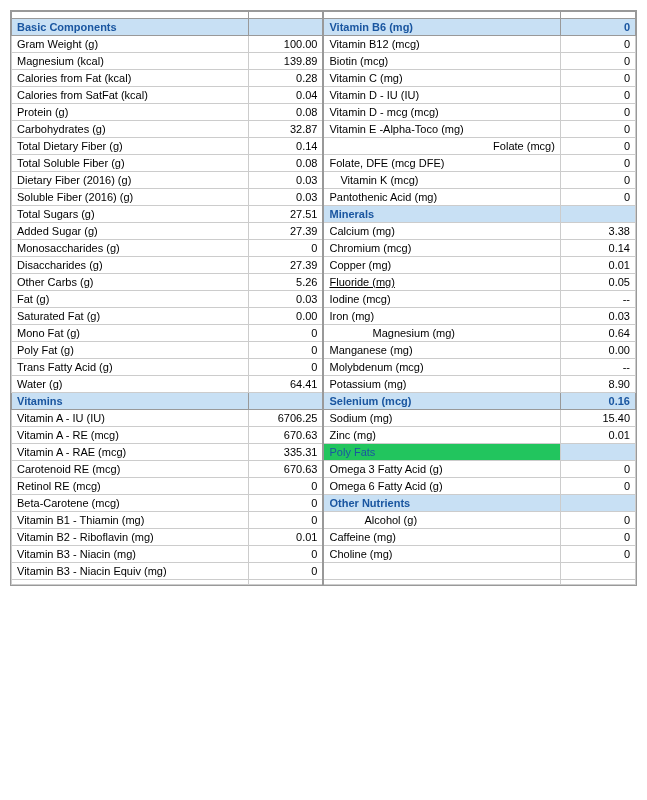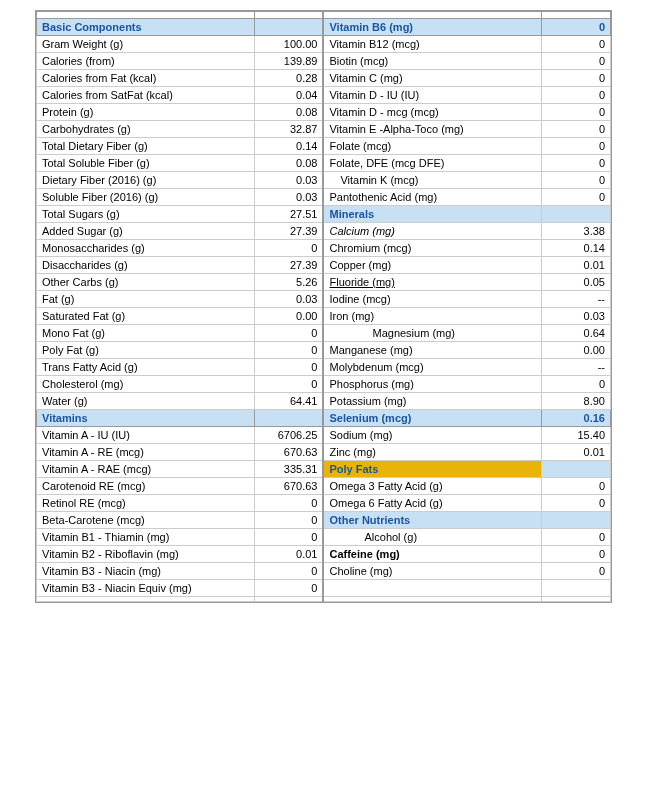--- a/index.html
+++ b/index.html
@@ -7,21 +7,21 @@
       font-family: Arial, sans-serif;
       font-size: 11px;
       background: #fff;
       display: flex;
       justify-content: center;
       align-items: flex-start;
       padding: 10px;
     }
     .table-wrapper {
       border: 1px solid #999;
-      width: 577px;
+      width: 627px;
     }
     table {
       width: 100%;
       border-collapse: collapse;
     }
     thead tr th {
       border: 1px solid #999;
       padding: 3px 5px;
       text-align: center;
       background: #fff;
@@ -68,21 +68,21 @@
           <td class="nutrient-name" style="border-left: 2px solid rgb(153, 153, 153);">Vitamin B6 (mg)</td>
           <td class="nutrient-value">0</td>
         </tr>
         <tr>
           <td class="nutrient-name">Gram Weight (g)</td>
           <td class="nutrient-value">100.00</td>
           <td class="nutrient-name" style="border-left: 2px solid rgb(153, 153, 153);">Vitamin B12 (mcg)</td>
           <td class="nutrient-value">0</td>
         </tr>
         <tr>
-          <td class="nutrient-name">Calories (from)</td>
+          <td class="nutrient-name">Magnesium (kcal)</td>
           <td class="nutrient-value">139.89</td>
           <td class="nutrient-name" style="border-left: 2px solid rgb(153, 153, 153);">Biotin (mcg)</td>
           <td class="nutrient-value">0</td>
         </tr>
         <tr>
           <td class="nutrient-name">Calories from Fat (kcal)</td>
           <td class="nutrient-value">0.28</td>
           <td class="nutrient-name" style="border-left: 2px solid rgb(153, 153, 153); margin-top: 19px;">Vitamin C (mg)</td>
           <td class="nutrient-value">0</td>
         </tr>
@@ -100,21 +100,21 @@
         </tr>
         <tr>
           <td class="nutrient-name">Carbohydrates (g)</td>
           <td class="nutrient-value">32.87</td>
           <td class="nutrient-name" style="border-left: 2px solid rgb(153, 153, 153);">Vitamin E -Alpha-Toco (mg)</td>
           <td class="nutrient-value">0</td>
         </tr>
         <tr>
           <td class="nutrient-name">Total Dietary Fiber (g)</td>
           <td class="nutrient-value">0.14</td>
-          <td class="nutrient-name" style="border-left: 2px solid rgb(153, 153, 153);">Folate (mcg)</td>
+          <td class="nutrient-name" style="border-left: 2px solid rgb(153, 153, 153); text-align: right;">Folate (mcg)</td>
           <td class="nutrient-value">0</td>
         </tr>
         <tr>
           <td class="nutrient-name">Total Soluble Fiber (g)</td>
           <td class="nutrient-value">0.08</td>
           <td class="nutrient-name" style="border-left: 2px solid rgb(153, 153, 153);">Folate, DFE (mcg DFE)</td>
           <td class="nutrient-value">0</td>
         </tr>
         <tr>
           <td class="nutrient-name">Dietary Fiber (2016) (g)</td>
@@ -130,21 +130,21 @@
         </tr>
         <tr>
           <td class="nutrient-name">Total Sugars (g)</td>
           <td class="nutrient-value">27.51</td>
           <td class="nutrient-name" style="border-left: 2px solid rgb(153, 153, 153); background: rgb(200, 224, 244); font-weight: bold; color: rgb(26, 86, 160);">Minerals</td>
           <td class="nutrient-value" style="background: rgb(200, 224, 244);"></td>
         </tr>
         <tr>
           <td class="nutrient-name">Added Sugar (g)</td>
           <td class="nutrient-value">27.39</td>
-          <td class="nutrient-name" style="border-left: 2px solid rgb(153, 153, 153); font-style: italic;">Calcium (mg)</td>
+          <td class="nutrient-name" style="border-left: 2px solid rgb(153, 153, 153);">Calcium (mg)</td>
           <td class="nutrient-value">3.38</td>
         </tr>
         <tr>
           <td class="nutrient-name">Monosaccharides (g)</td>
           <td class="nutrient-value">0</td>
           <td class="nutrient-name" style="border-left: 2px solid rgb(153, 153, 153);">Chromium (mcg)</td>
           <td class="nutrient-value">0.14</td>
         </tr>
         <tr>
           <td class="nutrient-name">Disaccharides (g)</td>
@@ -182,26 +182,20 @@
           <td class="nutrient-name" style="border-left: 2px solid rgb(153, 153, 153);">Manganese (mg)</td>
           <td class="nutrient-value">0.00</td>
         </tr>
         <tr>
           <td class="nutrient-name">Trans Fatty Acid (g)</td>
           <td class="nutrient-value">0</td>
           <td class="nutrient-name" style="border-left: 2px solid rgb(153, 153, 153); margin-left: 24px;">Molybdenum (mcg)</td>
           <td class="nutrient-value">--</td>
         </tr>
         <tr>
-          <td class="nutrient-name">Cholesterol (mg)</td>
-          <td class="nutrient-value">0</td>
-          <td class="nutrient-name" style="border-left: 2px solid rgb(153, 153, 153);">Phosphorus (mg)</td>
-          <td class="nutrient-value">0</td>
-        </tr>
-        <tr>
           <td class="nutrient-name">Water (g)</td>
           <td class="nutrient-value">64.41</td>
           <td class="nutrient-name" style="border-left: 2px solid rgb(153, 153, 153);">Potassium (mg)</td>
           <td class="nutrient-value">8.90</td>
         </tr>
         <tr class="section-header">
           <td class="nutrient-name">Vitamins</td>
           <td class="nutrient-value"></td>
           <td class="nutrient-name" style="border-left: 2px solid rgb(153, 153, 153);">Selenium (mcg)</td>
           <td class="nutrient-value">0.16</td>
@@ -214,21 +208,21 @@
         </tr>
         <tr>
           <td class="nutrient-name">Vitamin A - RE (mcg)</td>
           <td class="nutrient-value">670.63</td>
           <td class="nutrient-name" style="border-left: 2px solid rgb(153, 153, 153);">Zinc (mg)</td>
           <td class="nutrient-value">0.01</td>
         </tr>
         <tr>
           <td class="nutrient-name">Vitamin A - RAE (mcg)</td>
           <td class="nutrient-value">335.31</td>
-          <td class="nutrient-name" style="border-left: 2px solid rgb(153, 153, 153); background: #eab308; font-weight: bold; color: rgb(26, 86, 160);">Poly Fats</td>
+          <td class="nutrient-name" style="border-left: 2px solid rgb(153, 153, 153); background: #22c55e; font-weight: normal; color: rgb(26, 86, 160);">Poly Fats</td>
           <td class="nutrient-value" style="background: rgb(200, 224, 244);"></td>
         </tr>
         <tr>
           <td class="nutrient-name">Carotenoid RE (mcg)</td>
           <td class="nutrient-value">670.63</td>
           <td class="nutrient-name" style="border-left: 2px solid rgb(153, 153, 153);">Omega 3 Fatty Acid (g)</td>
           <td class="nutrient-value">0</td>
         </tr>
         <tr>
           <td class="nutrient-name">Retinol RE (mcg)</td>
@@ -244,21 +238,21 @@
         </tr>
         <tr>
           <td class="nutrient-name">Vitamin B1 - Thiamin (mg)</td>
           <td class="nutrient-value">0</td>
           <td class="nutrient-name" style="border-left: 2px solid rgb(153, 153, 153); padding-left: 40px;">Alcohol (g)</td>
           <td class="nutrient-value">0</td>
         </tr>
         <tr>
           <td class="nutrient-name">Vitamin B2 - Riboflavin (mg)</td>
           <td class="nutrient-value">0.01</td>
-          <td class="nutrient-name" style="border-left: 2px solid rgb(153, 153, 153); font-weight: bold;">Caffeine (mg)</td>
+          <td class="nutrient-name" style="border-left: 2px solid rgb(153, 153, 153);">Caffeine (mg)</td>
           <td class="nutrient-value">0</td>
         </tr>
         <tr>
           <td class="nutrient-name">Vitamin B3 - Niacin (mg)</td>
           <td class="nutrient-value">0</td>
           <td class="nutrient-name" style="border-left: 2px solid rgb(153, 153, 153);">Choline (mg)</td>
           <td class="nutrient-value">0</td>
         </tr>
         <tr>
           <td class="nutrient-name">Vitamin B3 - Niacin Equiv (mg)</td>

